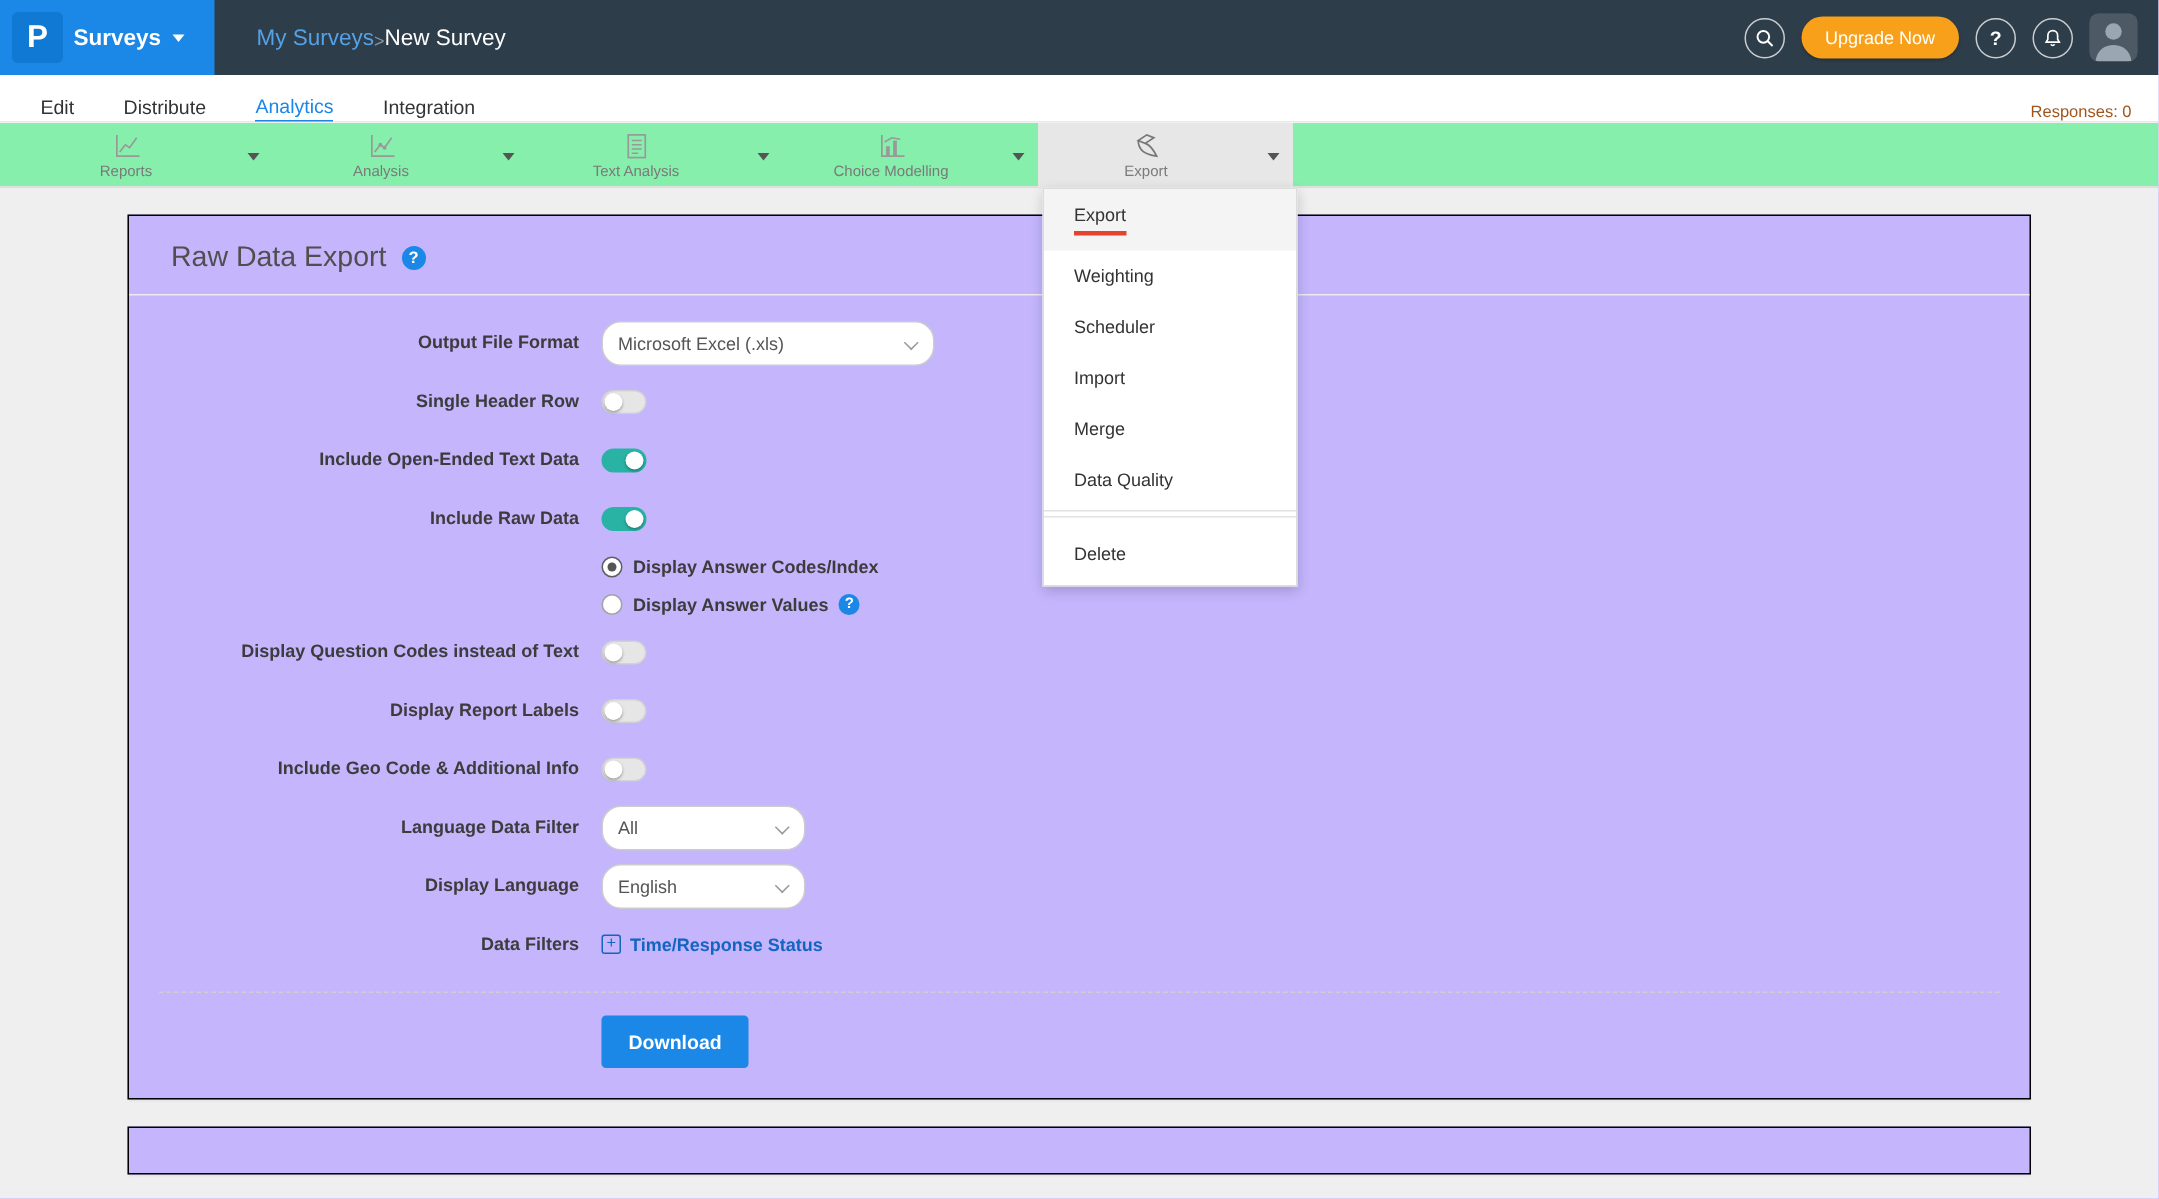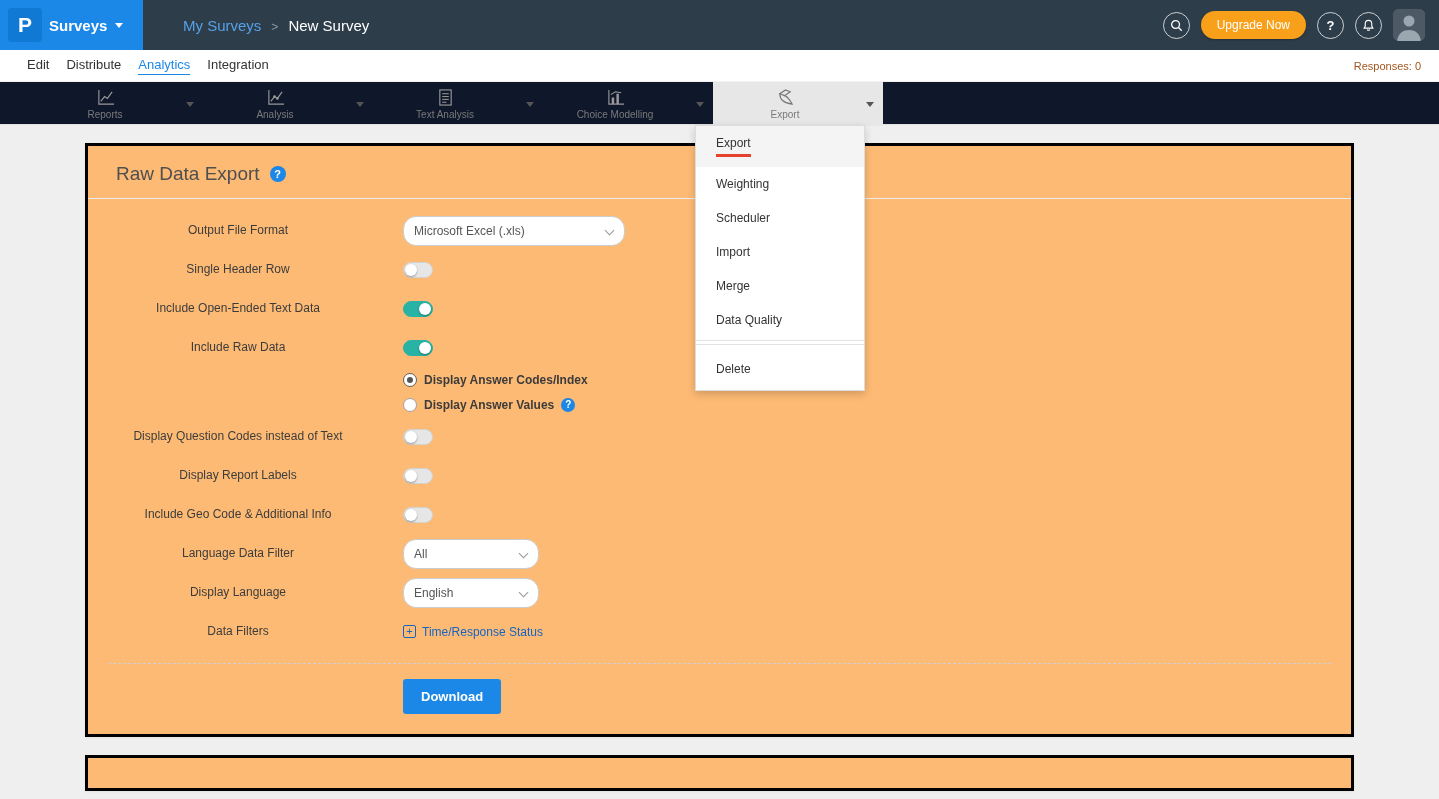--- a/index.html
+++ b/index.html
@@ -14,83 +14,83 @@
     width:1439px;height:799px;overflow:hidden;position:relative;
     font-family:"Liberation Sans",sans-serif;background:#efefef;
   }
   
   .topbar{height:50px;background:var(--topbar-bg);display:flex;align-items:center}
   .brand{width:143px;height:50px;background:var(--accent);display:flex;align-items:center;cursor:pointer}
   .logo{width:34px;height:34px;margin:0 7px 0 8px;background:#0f79d4;border-radius:4px;
         display:flex;align-items:center;justify-content:center;color:#fff;font-size:21px;font-weight:bold}
   .brand-label{color:#fff;font-size:15px;font-weight:bold;margin-right:8px}
   .caret-down{width:0;height:0;border-left:4px solid transparent;border-right:4px solid transparent;border-top:5px solid #fff;display:inline-block}
-  .crumb{display:flex;align-items:flex-end;margin-left:40px;gap:10px;font-size:15px}
+  .crumb{display:flex;align-items:flex-end;margin-left:28px;font-size:15px}
   .crumb-parent{color:#55a1e6;cursor:pointer}
   .crumb-sep{color:#8a97a3;font-size:12px}
   .crumb-current{color:#fff}
   .topbar-right{margin-left:auto;display:flex;align-items:center;gap:11px;padding-right:14px}
   .icon-circle{width:27px;height:27px;border:1px solid rgba(255,255,255,.75);border-radius:50%;
                display:flex;align-items:center;justify-content:center;color:#fff;cursor:pointer}
   .icon-circle svg{display:block}
   .upgrade-btn{background:var(--upgrade);color:#fff;font-weight:normal;font-size:12px;border:none;
                border-radius:14px;padding:7px 16px;cursor:pointer;box-shadow:0 1px 2px rgba(0,0,0,.25)}
   .help-circle{font-size:13px;font-weight:bold}
   .avatar{width:32px;height:32px;border-radius:6px;background:#55616d;overflow:hidden;cursor:pointer}
   
-  .tabs-row{height:31px;background:#fff;display:flex;align-items:center;padding:0 18px 0 27px;gap:17px}
+  .tabs-row{height:31px;background:#fff;display:flex;align-items:flex-end;padding:0 18px 0 27px;gap:33px}
   .tab{font-size:13px;color:#333;cursor:pointer;padding-bottom:2px}
   .tab.active{color:var(--accent);border-bottom:1px solid var(--accent)}
   .responses{margin-left:auto;font-size:11px;color:#a0551e}
   
-  .toolbar{height:44px;background:#0f172a;border-bottom:1px solid #e0e0e0;display:flex;padding-left:33px;border-top:1px solid #f2f2f2}
+  .toolbar{height:44px;background:#86efac;border-bottom:1px solid #e0e0e0;display:flex;padding-left:12px;border-top:1px solid #f2f2f2}
   .tb-item{width:170px;display:flex;height:44px;cursor:pointer}
   .tb-item.active{background:#e7e7e7}
   .tb-main{flex:1;display:flex;flex-direction:column;align-items:center;justify-content:center;gap:3px}
   .tb-label{font-size:10px;color:#7a7a7a}
   .tb-caret{width:26px;display:flex;align-items:center;justify-content:center}
   .tb-caret .caret{width:0;height:0;border-left:4px solid transparent;border-right:4px solid transparent;border-top:5px solid #555}
   .tb-icon{height:18px;display:flex;align-items:flex-end}
   
   .dropdown{position:absolute;left:695px;top:125px;width:170px;background:#fff;border:1px solid #dcdcdc;
             box-shadow:0 3px 8px rgba(0,0,0,.18);z-index:20}
   .menu-item{padding:10px 20px;font-size:12px;color:#333;cursor:pointer}
   .menu-item.active{background:#f4f4f4}
   .menu-item.active span{display:inline-block;border-bottom:3px solid var(--menu-underline);padding-bottom:4px}
   .menu-divider{border-top:1px solid #e2e2e2;margin:3px 0}
   .menu-item.spaced{padding:14px 20px}
   
-  .card{margin:18px 85px 0;background:#fdba74;box-shadow:0 1px 2px rgba(0,0,0,.06);border:3px solid #000000}
+  .card{margin:18px 85px 0;background:#c4b5fd;box-shadow:0 1px 2px rgba(0,0,0,.06);border:1px solid #000000}
   .card-header{padding:17px 28px 13px;border-bottom:1px solid #ececec;display:flex;align-items:center;gap:10px}
   .card-title{font-size:19px;color:#4f4f4f}
   .help-badge{width:16px;height:16px;border-radius:50%;background:var(--accent);color:#fff;font-size:11px;
               font-weight:bold;display:inline-flex;align-items:center;justify-content:center;cursor:pointer}
   .help-badge::before{content:"?"}
   .help-badge.sm{width:14px;height:14px;font-size:10px}
   
   .form{padding:12px 0 0}
   .form-row{display:flex;align-items:center;min-height:39px}
   .form-row.compact{min-height:25px}
-  .form-label{width:300px;text-align:center;font-size:12px;font-weight:normal;color:#3c3c3c;flex-shrink:0;line-height:1.3}
+  .form-label{width:300px;text-align:right;font-size:12px;font-weight:bold;color:#3c3c3c;flex-shrink:0;line-height:1.3}
   .form-ctrl{margin-left:15px;display:flex;align-items:center;gap:7px}
   .select{position:relative;height:30px;border:1px solid #ccc;border-radius:13px;background:#fff;
           display:flex;align-items:center;padding:0 28px 0 10px;font-size:12px;color:#555;cursor:pointer}
   .select .chev{position:absolute;right:11px;top:10px;width:7px;height:7px;
                 border-right:1px solid #999;border-bottom:1px solid #999;transform:rotate(45deg)}
   .w-format{width:222px}
   .w-sm{width:136px}
   .toggle{width:30px;height:16px;border-radius:9px;background:#e6e6e6;border:1px solid #d2d2d2;position:relative;cursor:pointer;flex-shrink:0}
   .toggle .knob{position:absolute;top:1px;left:1px;width:12px;height:12px;border-radius:50%;background:#fff;box-shadow:0 1px 2px rgba(0,0,0,.35)}
   .toggle.on{background:var(--toggle-on);border-color:var(--toggle-on)}
   .toggle.on .knob{left:auto;right:1px}
   .radio{width:14px;height:14px;border-radius:50%;border:1px solid #a2a2a2;background:#fff;position:relative;cursor:pointer;flex-shrink:0}
   .radio.checked{border-color:#5e5e5e}
   .radio.checked::after{content:"";position:absolute;left:3px;top:3px;width:6px;height:6px;border-radius:50%;background:#555}
   .radio-label{font-size:12px;font-weight:bold;color:#3c3c3c}
-  .link-filters{display:flex;align-items:center;gap:6px;color:#1565c0;font-size:12px;font-weight:normal;cursor:pointer}
+  .link-filters{display:flex;align-items:center;gap:6px;color:#1565c0;font-size:12px;font-weight:bold;cursor:pointer}
   .plus-box{width:13px;height:13px;border:1px solid #1565c0;border-radius:2px;display:flex;align-items:center;
             justify-content:center;font-size:11px;line-height:11px;font-weight:normal}
   .plus-box::before{content:"+"}
   .dashed-div{border-top:1px dashed #cfcfcf;margin:12px 20px 0}
   .download-area{padding:15px 0 20px 315px}
   .btn-primary{background:var(--accent);color:#fff;font-size:13px;font-weight:bold;border:none;border-radius:3px;
                padding:10px 18px;cursor:pointer;font-family:"Liberation Sans",sans-serif}
 </style>
 </head>
 <body>

